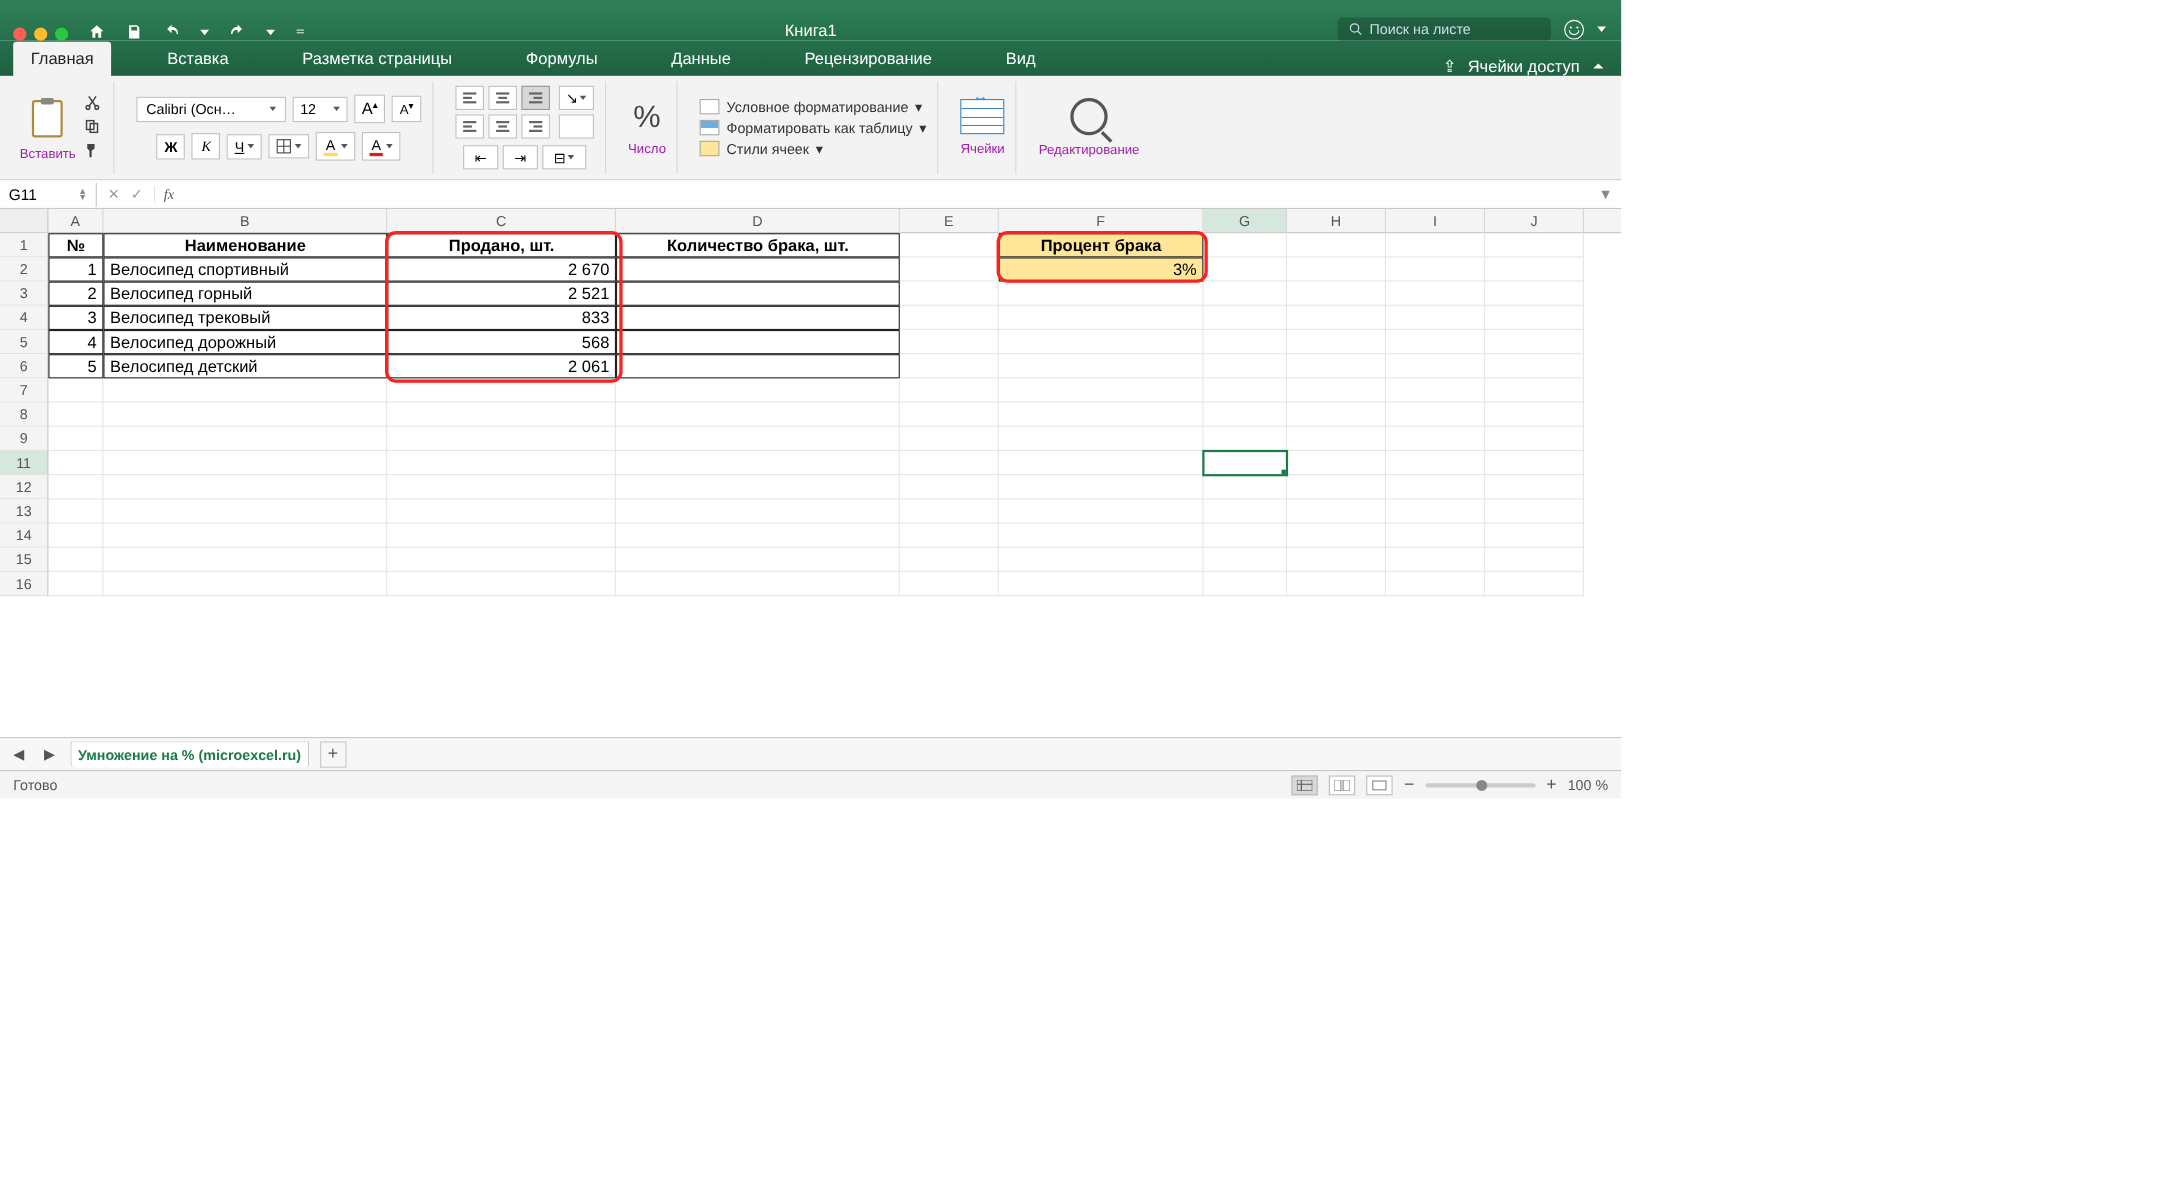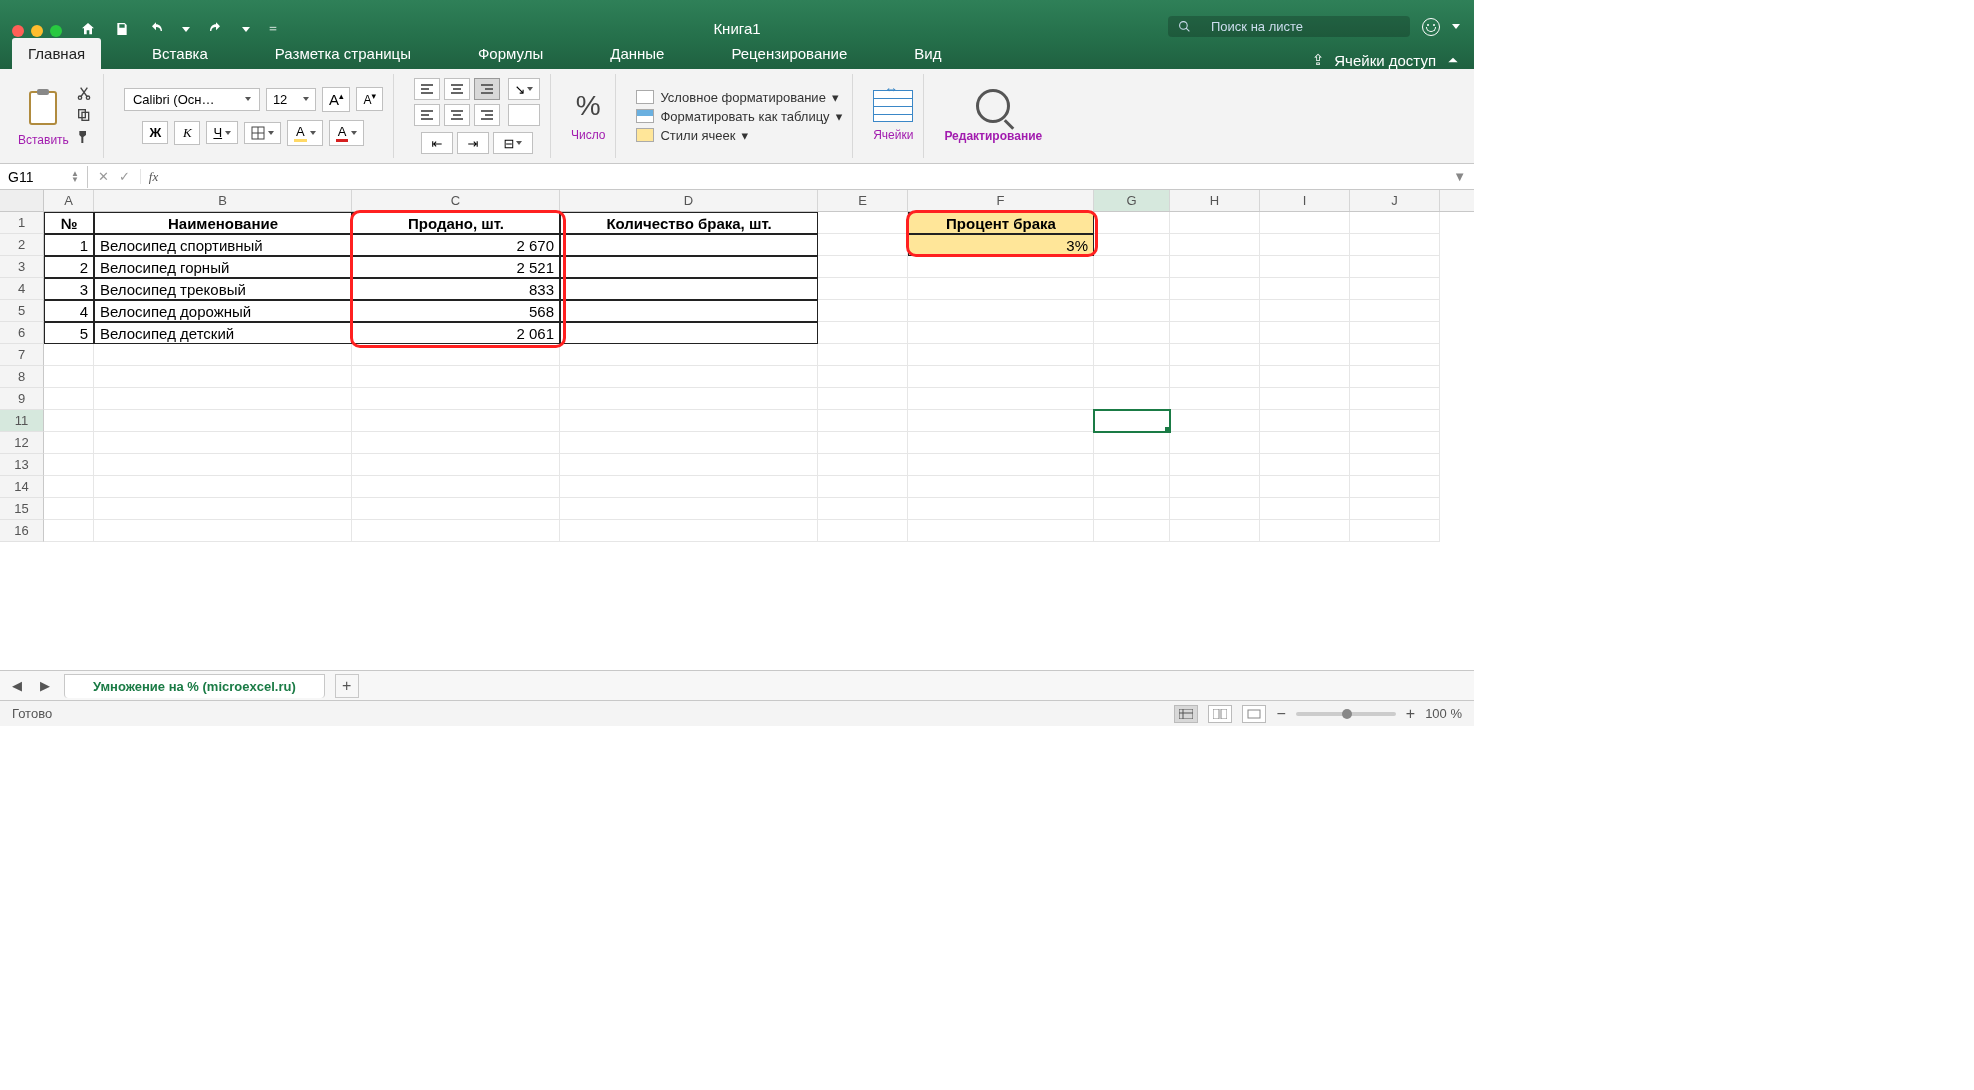--- a/index.html
+++ b/index.html
@@ -7,36 +7,36 @@
 
 
 .titlebar { height: 37px; background: linear-gradient(#2f8058, #25704b); display: flex; align-items: flex-end; color: #fff; position: relative; }
 .traffic { display: flex; gap: 7px; padding-left: 12px; }
 .traffic span { width: 12px; height: 12px; border-radius: 50%; }
 .tl-red { background: #ff5f57; } .tl-yellow { background: #ffbd2e; } .tl-green { background: #28c940; }
 .title-icons { display: flex; gap: 18px; align-items: center; margin-left: 18px; }
 .title-icons svg { fill: #fff; width: 16px; height: 16px; }
 .title-center { position: absolute; left: 50%; transform: translateX(-50%); font-size: 15px; font-weight: 500; }
 .title-right { margin-left: auto; display: flex; align-items: center; gap: 12px; padding-right: 14px; }
-.searchbox { background: rgba(0,0,0,0.2); border-radius: 4px; padding: 3px 10px; display: flex; align-items: center; gap: 20px; color: #cde; font-size: 13px; width: 242px; }
+.searchbox { background: rgba(0,0,0,0.2); border-radius: 4px; padding: 3px 10px; display: flex; align-items: center; gap: 6px; color: #cde; font-size: 13px; width: 194px; }
 .smiley { width: 18px; height: 18px; border: 1.5px solid #fff; border-radius: 50%; position: relative; }
 .smiley::before { content: ""; position: absolute; width: 2px; height: 2px; background: #fff; top: 5px; left: 4px; box-shadow: 6px 0 #fff; border-radius: 50%; }
 .smiley::after { content: ""; position: absolute; width: 8px; height: 4px; border: 1.5px solid #fff; border-top: none; border-radius: 0 0 8px 8px; bottom: 3px; left: 3px; }
 .caret-down { width: 0; height: 0; border-left: 4px solid transparent; border-right: 4px solid transparent; border-top: 5px solid #fff; }
 
 
 .tabs { height: 32px; background: linear-gradient(#25704b, #1f6040); display: flex; align-items: flex-end; padding-left: 12px; color: #fff; gap: 35px; }
 .tab { padding: 7px 16px; font-size: 15px; cursor: pointer; }
 .tab.active { background: #f3f3f3; color: #222; border-radius: 3px 3px 0 0; }
 .tabs-right { margin-left: auto; display: flex; align-items: center; gap: 10px; padding-right: 14px; color: #fff; font-size: 15px; }
 
 
 .ribbon { height: 95px; background: #f3f3f3; border-bottom: 1px solid #c8c8c8; display: flex; align-items: center; padding: 6px 8px; gap: 10px; }
 .rgroup { display: flex; flex-direction: column; align-items: center; gap: 2px; border-right: 1px solid #d8d8d8; padding: 0 10px; height: 84px; justify-content: center; }
-.rgroup.norule { border-right: none; font-weight: bold; }
+.rgroup.norule { border-right: none; }
 .rlabel { font-size: 12px; color: #a21caf; margin-top: 4px; }
 .paste-icon { width: 40px; height: 44px; position: relative; }
 .clipboard { width: 28px; height: 34px; border: 2px solid #b08b3e; border-radius: 3px; background: #fff; position: absolute; left: 6px; top: 6px; }
 .clipboard::before { content: ""; position: absolute; width: 12px; height: 6px; background: #888; top: -4px; left: 6px; border-radius: 2px; }
 .mini-col { display: flex; flex-direction: column; gap: 6px; margin-left: 6px; }
 .mini-icon { width: 18px; height: 16px; }
 
 .font-row { display: flex; gap: 6px; align-items: center; }
 .fontbox { background: #fff; border: 1px solid #c0c0c0; padding: 3px 8px; width: 136px; font-size: 13px; display: flex; justify-content: space-between; align-items: center; }
 .sizebox { background: #fff; border: 1px solid #c0c0c0; padding: 3px 6px; width: 50px; font-size: 13px; display: flex; justify-content: space-between; align-items: center; }
@@ -96,21 +96,21 @@
 .redbox { position: absolute; border: 3px solid #ff2020; border-radius: 10px; pointer-events: none; z-index: 5; }
 
 
 .wA { width: 50px; } .wB { width: 258px; } .wC { width: 208px; } .wD { width: 258px; }
 .wE { width: 90px; } .wF { width: 186px; } .wG { width: 76px; } .wH { width: 90px; }
 .wI { width: 90px; } .wJ { width: 90px; }
 
 
 .sheetbar { height: 30px; border-top: 1px solid #c8c8c8; background: #f7f7f7; display: flex; align-items: center; padding: 0 8px; gap: 10px; }
 .navbtn { width: 18px; height: 18px; display: flex; align-items: center; justify-content: center; color: #555; }
-.sheettab { background: #fff; border: 1px solid #c8c8c8; border-bottom: none; padding: 4px 28px; font-size: 13px; color: #1a7b45; font-weight: bold; border-radius: 0 0 4px 4px; text-align: center;}
+.sheettab { background: #fff; border: 1px solid #c8c8c8; border-bottom: none; padding: 4px 6px; font-size: 13px; color: #1a7b45; font-weight: bold; border-radius: 0 0 4px 4px; text-align: center;}
 .addsheet { width: 24px; height: 24px; border: 1px solid #c8c8c8; display: flex; align-items: center; justify-content: center; color: #555; font-size: 16px; }
 
 
 .statusbar { height: 26px; background: #f4f4f4; border-top: 1px solid #c8c8c8; display: flex; align-items: center; padding: 0 12px; font-size: 13px; color: #555; }
 .status-right { margin-left: auto; display: flex; align-items: center; gap: 10px; }
 .viewbtn { width: 24px; height: 18px; border: 1px solid #bbb; background: #fff; display: flex; align-items: center; justify-content: center; }
 .viewbtn.active { background: #d8d8d8; }
 .slider { width: 100px; height: 4px; background: #ccc; border-radius: 2px; position: relative; }
 .slider::after { content: ""; position: absolute; width: 10px; height: 10px; background: #888; border-radius: 50%; top: -3px; left: 46px; }
 </style>

